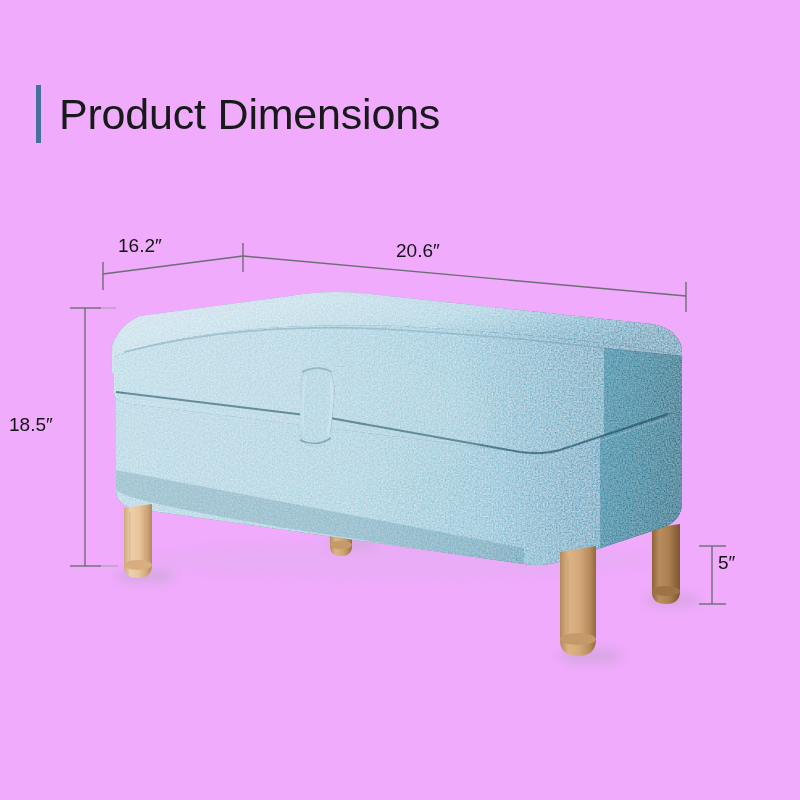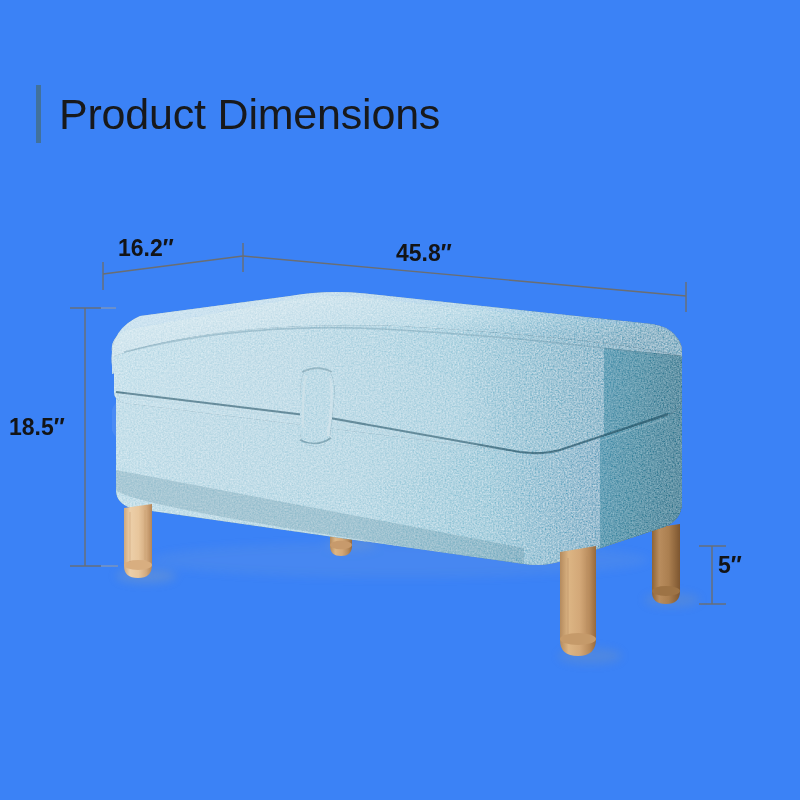--- a/index.html
+++ b/index.html
@@ -12,21 +12,21 @@
     height: 800px;
     position: relative;
     overflow: hidden;
     font-family: "Liberation Sans", sans-serif;
   }
   #stage {
     position: absolute;
     left: 0; top: 0;
     width: 800px;
     height: 800px;
-    background: #3b82f6;
+    background: #f0abfc;
   }
 
   
   #title-block {
     position: absolute;
     left: 36px;
     top: 84px;
     height: 60px;
     display: flex;
     align-items: center;
@@ -43,23 +43,23 @@
     line-height: 1;
     font-weight: 400;
     color: #18191b;
     letter-spacing: -0.2px;
     white-space: nowrap;
   }
 
   
   .dim-label {
     position: absolute;
-    font-size: 23px;
+    font-size: 19px;
     color: #131416;
-    font-weight: 700;
+    font-weight: 400;
     white-space: nowrap;
     letter-spacing: 0px;
   }
   #dim-label-depth  { left: 118px; top: 235px; }
   #dim-label-width  { left: 396px; top: 240px; }
   #dim-label-height { left: 9px;   top: 414px; text-align: right; }
   #dim-label-legs   { left: 718px; top: 552px; }
 
   #bench-svg {
     position: absolute;
@@ -71,21 +71,21 @@
 
 <div id="stage">
 
   <div id="title-block">
     <div id="title-accent-bar"></div>
     <div id="page-title">Product Dimensions</div>
   </div>
 
   <div class="dim-label" id="dim-label-depth">16.2″</div>
 
-  <div class="dim-label" id="dim-label-width">45.8″</div>
+  <div class="dim-label" id="dim-label-width">20.6″</div>
 
   <div class="dim-label" id="dim-label-height">18.5″</div>
 
   <div class="dim-label" id="dim-label-legs">5″</div>
 
   <svg id="bench-svg" width="800" height="800" viewBox="0 0 800 800">
     <defs>
 
       <filter id="boucleTex" x="-8%" y="-8%" width="116%" height="116%">
         <feTurbulence type="fractalNoise" baseFrequency="0.62" numOctaves="5" seed="17" result="n"></feTurbulence>

